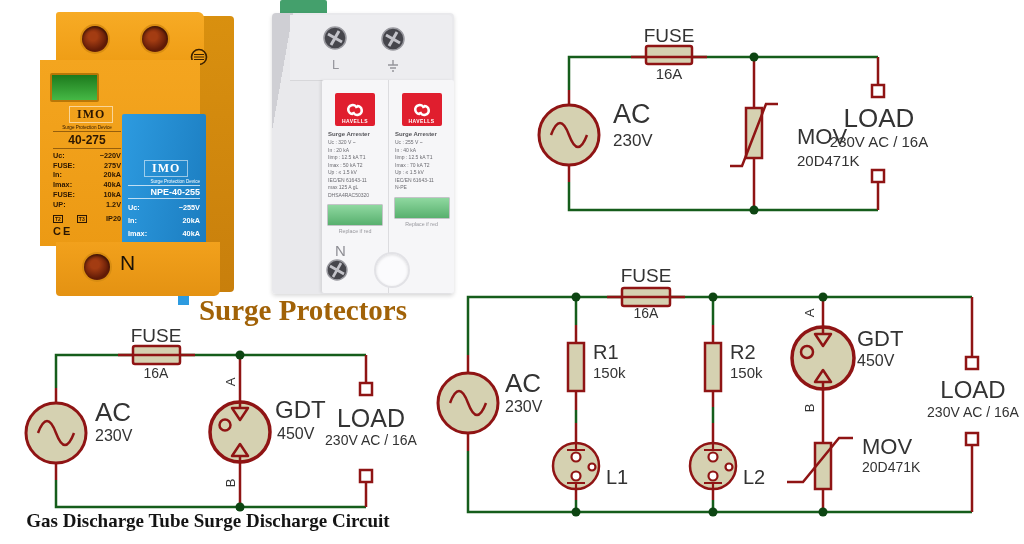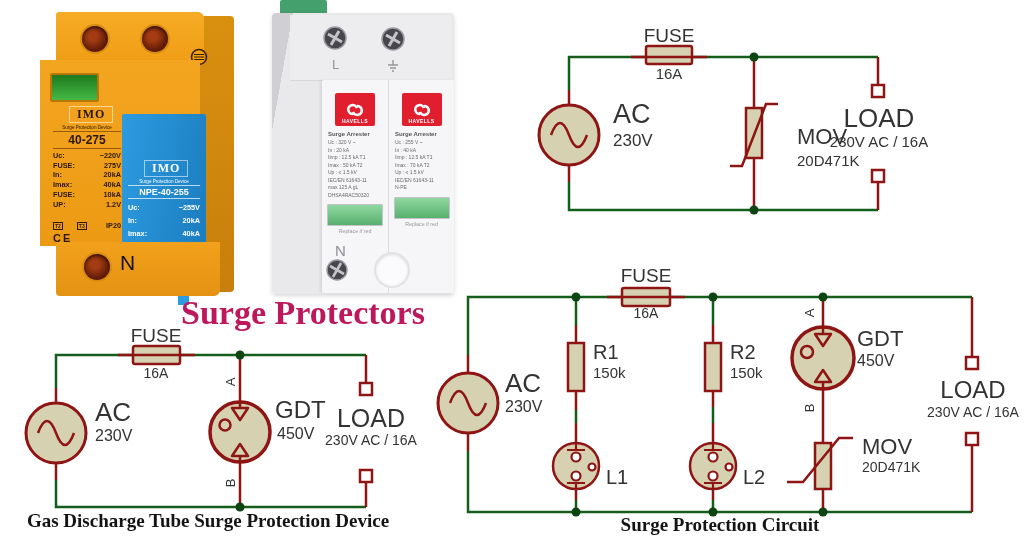--- a/index.html
+++ b/index.html
@@ -4,21 +4,21 @@
 <style>
   html,body{margin:0;padding:0;background:#fff;}
   .stage{position:relative;width:1024px;height:544px;background:#ffffff;overflow:hidden;
          font-family:"Liberation Sans",sans-serif;}
   .abs{position:absolute;}
   svg{overflow:visible;display:block;}
   svg text{font-family:"Liberation Sans",sans-serif;fill:#333;}
   .ckt-title{position:absolute;text-align:center;font-family:"Liberation Serif",serif;
              font-weight:bold;color:#141414;}
   .main-title{position:absolute;left:152px;top:294px;width:302px;text-align:center;
-              font-family:"Liberation Serif",serif;font-weight:bold;font-size:34px;color:#be185d;}
+              font-family:"Liberation Serif",serif;font-weight:bold;font-size:29px;color:#a16207;}
 
   
   .imo{position:absolute;left:30px;top:4px;width:212px;height:296px;}
   .imo-side{position:absolute;left:166px;top:12px;width:38px;height:276px;
             background:linear-gradient(180deg,#d9900f,#c87f0c);border-radius:4px;}
   .imo-top{position:absolute;left:26px;top:8px;width:148px;height:52px;
            background:linear-gradient(180deg,#f7ab25,#ef9d15);border-radius:3px 6px 0 0;}
   .imo-main{position:absolute;left:10px;top:56px;width:160px;height:186px;
             background:linear-gradient(180deg,#f4a51f,#ec9a14);}
   .imo-bottom{position:absolute;left:26px;top:238px;width:164px;height:54px;
@@ -30,27 +30,27 @@
               background:linear-gradient(180deg,#1d7a1d,#45b845);border:2px solid #b87708;border-radius:2px;}
   .imo-ltext{position:absolute;left:13px;top:44px;width:68px;color:#2b1703;}
   .imo-brand{display:inline-block;font-family:"Liberation Serif",serif;font-weight:bold;
              font-size:12px;letter-spacing:1px;border:1px solid rgba(255,255,255,.55);
              padding:0 7px;margin-left:16px;}
   .imo-sub{font-size:4.6px;margin-top:2px;border-bottom:1px solid rgba(60,30,0,.5);
            padding-bottom:1px;text-align:center;white-space:nowrap;}
   .imo-model{font-size:12px;font-weight:bold;text-align:center;border-bottom:1px solid rgba(60,30,0,.5);
              padding:1px 0;}
   .spec-row{display:flex;justify-content:space-between;font-size:7.3px;font-weight:bold;line-height:1.33;text-align:center;}
-  .imo-badges{display:flex;align-items:center;font-size:7.3px;font-weight:bold;margin-top:12px;gap:12px;}
+  .imo-badges{display:flex;align-items:center;font-size:7.3px;font-weight:bold;margin-top:5px;gap:12px;}
   .tbadge{font-size:5px;border:1px solid currentColor;padding:0 1px;margin-right:2px;}
   .imo-ce{font-size:11px;font-weight:bold;margin-top:2px;letter-spacing:2px;}
   .imo-blue{position:absolute;left:82px;top:54px;width:84px;height:182px;
             background:linear-gradient(100deg,#2d9be0,#1a7abd);border-radius:2px;color:#fff;}
   .imo-rtext{position:absolute;left:6px;top:44px;width:72px;color:#fff;}
-  .imo-rtext .imo-sub,.imo-rtext .imo-model{border-color:rgba(255,255,255,.7);}
+  .imo-rtext .imo-sub,.imo-rtext .imo-model{border-color:rgba(255,255,255,.7);text-align:right;}
   .imo-tab{position:absolute;left:56px;bottom:-9px;width:11px;height:11px;background:#2d9be0;}
   .imo-n{position:absolute;left:64px;top:9px;font-size:21px;color:#1a1208;font-weight:normal;}
 
   
   .hav{position:absolute;left:256px;top:0;width:204px;height:296px;}
   .hav-green{position:absolute;left:24px;top:0;width:47px;height:15px;background:#44a06c;border-radius:2px 2px 0 0;}
   .hav-body{position:absolute;left:16px;top:13px;width:182px;height:281px;
             background:linear-gradient(100deg,#cfcfd4 0 9%,#e9e9ec 9%);border-radius:4px;
             box-shadow:0 2px 4px rgba(0,0,0,.15);}
   .hav-topsec{position:absolute;left:34px;top:15px;width:162px;height:65px;
@@ -297,21 +297,21 @@
     <text x="131" y="53" text-anchor="middle" font-size="14">16A</text>
     <text x="70" y="96" font-size="26">AC</text>
     <text x="70" y="116" font-size="16">230V</text>
     <text x="210" y="57" text-anchor="middle" font-size="13" transform="rotate(-90 210 57)">A</text>
     <text x="210" y="158" text-anchor="middle" font-size="13" transform="rotate(-90 210 158)">B</text>
     <text x="250" y="93" font-size="24">GDT</text>
     <text x="252" y="114" font-size="16">450V</text>
     <text x="346" y="102" text-anchor="middle" font-size="25">LOAD</text>
     <text x="346" y="120" text-anchor="middle" font-size="14">230V AC / 16A</text>
   </svg>
-  <div class="ckt-title" style="left:8px;top:510px;width:400px;font-size:19px;">Gas Discharge Tube Surge Protection Device</div>
+  <div class="ckt-title" style="left:8px;top:510px;width:400px;font-size:19px;">Gas Discharge Tube Surge Discharge Circuit</div>
 
   <svg class="abs" style="left:435px;top:255px;" width="585" height="262">
     <g stroke="#155d1b" stroke-width="2.5" fill="none">
       <path d="M33,100 L33,42 L537,42"></path>
       <path d="M33,196 L33,257 L537,257"></path>
       <path d="M141,42 V70 M141,155 V168 M141,245 V257"></path>
       <path d="M278,42 V70 M278,152 V168 M278,245 V257"></path>
     </g>
     <g stroke="#8f1414" stroke-width="2.5" fill="none">
       <path d="M33,100 V118 M33,178 V196"></path>
@@ -378,15 +378,14 @@
     <text x="308" y="229" font-size="20">L2</text>
     <text x="379" y="58" text-anchor="middle" font-size="13" transform="rotate(-90 379 58)">A</text>
     <text x="379" y="153" text-anchor="middle" font-size="13" transform="rotate(-90 379 153)">B</text>
     <text x="422" y="91" font-size="22">GDT</text>
     <text x="422" y="111" font-size="16">450V</text>
     <text x="427" y="199" font-size="22">MOV</text>
     <text x="427" y="217" font-size="14">20D471K</text>
     <text x="538" y="143" text-anchor="middle" font-size="24">LOAD</text>
     <text x="538" y="162" text-anchor="middle" font-size="14">230V AC / 16A</text>
   </svg>
-  <div class="ckt-title" style="left:525px;top:514px;width:390px;font-size:19px;">Surge Protection Circuit</div>
 
 </div>
 
 </body></html>

